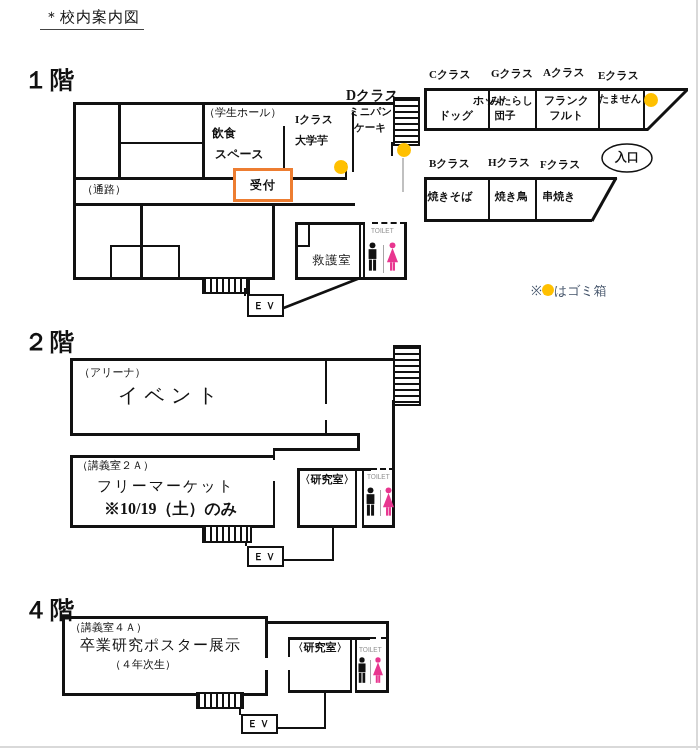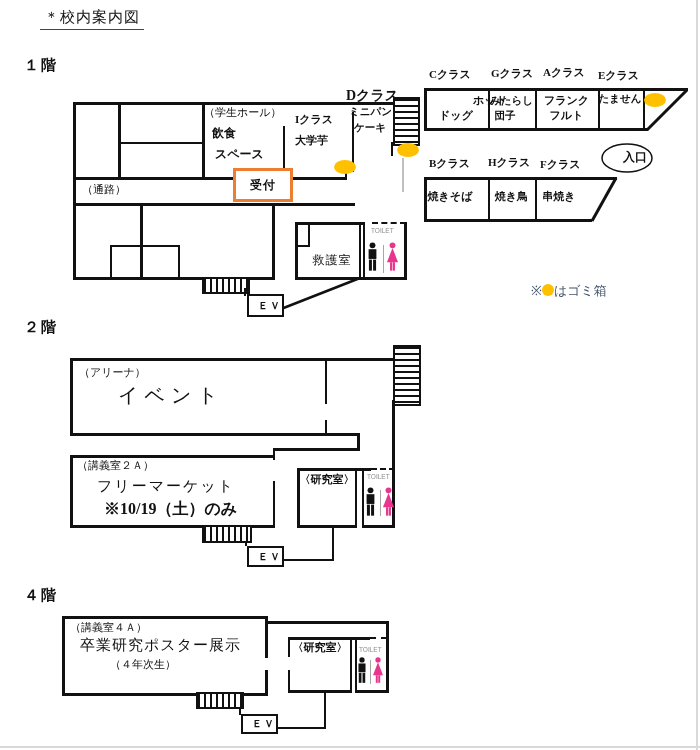--- a/index.html
+++ b/index.html
@@ -9,36 +9,36 @@
   .dash{position:absolute;border-top:2px dashed #111;background:none;height:0;}
   .t{position:absolute;white-space:nowrap;line-height:1.25;}
   .b{font-weight:bold;}
   .c{text-align:center;}
   .stairs-h{position:absolute;border:2px solid #111;background:
      repeating-linear-gradient(to bottom,#111 0 2px,#fff 2px 6px);}
   .stairs-v{position:absolute;border:2px solid #111;background:
      repeating-linear-gradient(to right,#111 0 2px,#fff 2px 6px);}
   .dot{position:absolute;width:14px;height:14px;border-radius:50%;background:#FFC000;}
   .evbox{position:absolute;border:2px solid #111;background:#fff;display:flex;
-     align-items:center;justify-content:flex-end;font-weight:bold;font-size:10px;letter-spacing:2px;z-index:4;}
+     align-items:center;justify-content:center;font-weight:bold;font-size:10px;letter-spacing:2px;z-index:4;}
   #reception{position:absolute;left:233px;top:168px;width:54px;height:28px;border:3px solid #ED7D31;
      background:#fff;z-index:5;display:flex;align-items:center;justify-content:center;
      font-weight:bold;font-size:12px;letter-spacing:1px;}
   .toilet-label{position:absolute;font-size:6.5px;color:#8c8c8c;letter-spacing:0;font-family:"Liberation Sans",sans-serif;}
   .icon{position:absolute;}
   .divider{position:absolute;width:1px;background:#a6a6a6;}
   .grayline{position:absolute;background:#c0c0c0;}
   svg.overlay{position:absolute;left:0;top:0;z-index:2;pointer-events:none;}
   .note{position:absolute;color:#44546A;font-size:13px;}
   .note .dot-inline{display:inline-block;width:12px;height:12px;border-radius:50%;background:#FFC000;vertical-align:-1px;}
-  .floor-label{position:absolute;font-size:15px;font-weight:bold;letter-spacing:2px;}
+  .floor-label{position:absolute;font-size:24px;font-weight:bold;letter-spacing:2px;margin-top:8px;}
   #title{position:absolute;left:40px;top:8px;font-size:15px;letter-spacing:1px;
      border-bottom:1px solid #444;padding:0 4px 2px 4px;}
   .edge{position:absolute;background:#d9d9d9;}
-  .z3{z-index:3;padding-left:8px;}
+  .z3{z-index:3;}
 </style>
 </head>
 <body>
 
 <div id="page">
 
   <svg class="overlay" width="700" height="750">
     <line x1="687" y1="90" x2="647" y2="130" stroke="#111" stroke-width="3"></line>
     <line x1="616" y1="178" x2="592" y2="221" stroke="#111" stroke-width="3"></line>
     <line x1="281" y1="309" x2="360" y2="278" stroke="#111" stroke-width="2.5"></line>

